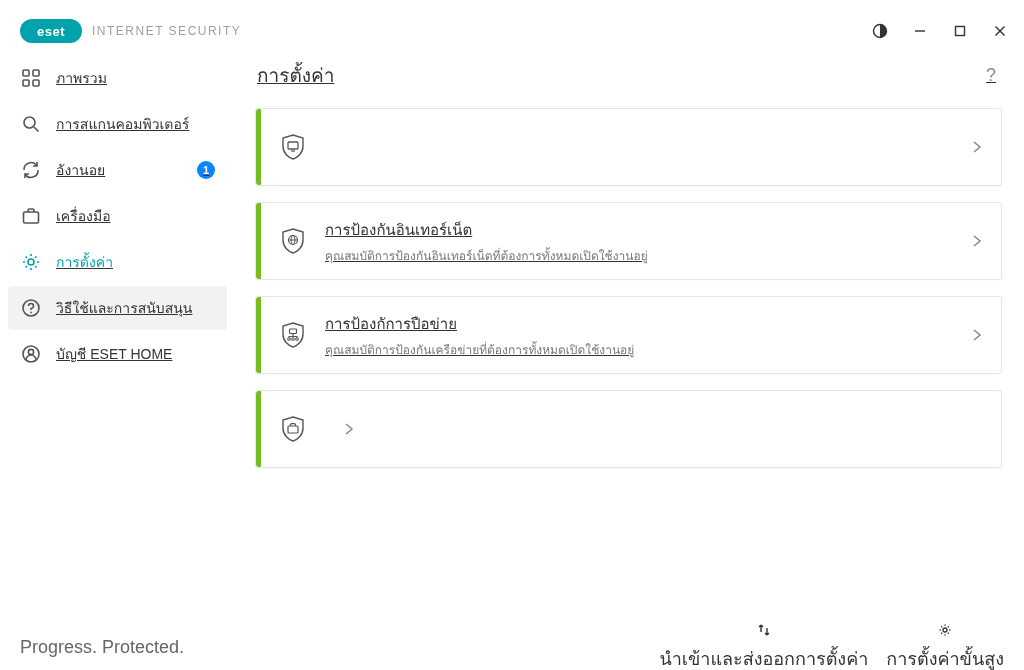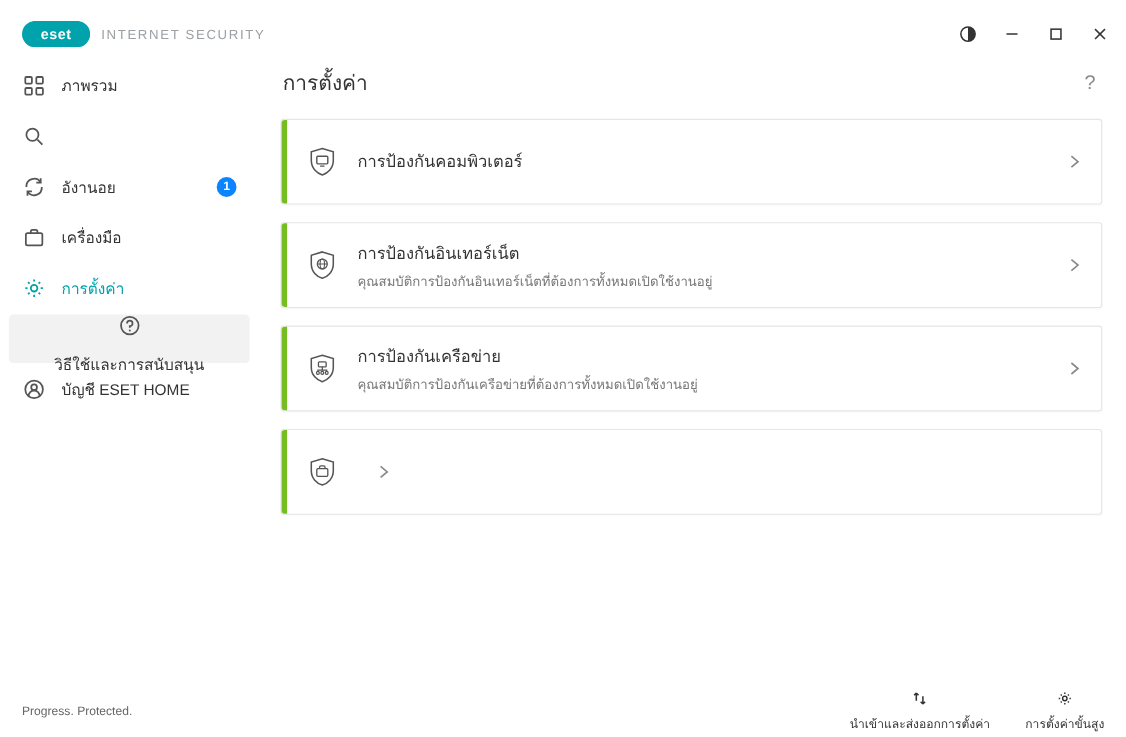--- a/index.html
+++ b/index.html
@@ -44,20 +44,21 @@
     width: 32px; height: 32px; display: flex; align-items: center; justify-content: center;
     color: #444;
   }
   .product-name { color: var(--title-gray); letter-spacing: 1.5px; font-size: 12px; }
 
   
   .body {
     display: flex;
     flex: 1;
     min-height: 0;
+    text-decoration: underline;
   }
   .sidebar {
     width: 235px;
     padding: 8px 8px 8px 8px;
     display: flex;
     flex-direction: column;
     gap: 2px;
   }
   .side-item {
     display: flex;
@@ -65,21 +66,21 @@
     height: 44px;
     padding: 0 12px;
     border-radius: 4px;
     gap: 14px;
     color: var(--text-dark);
     font-size: 14px;
   }
   .side-item .icon { width: 22px; height: 22px; display:flex; align-items:center; justify-content:center; color: var(--icon-gray);}
   .side-item.active { color: var(--accent); }
   .side-item.active .icon { color: var(--accent); }
-  .side-item.hovered { background: var(--sidebar-hover); flex-direction: column; }
+  .side-item.hovered { background: var(--sidebar-hover); }
   .side-badge {
     margin-left: auto;
     width: 18px; height: 18px;
     border-radius: 50%;
     background: #0a84ff;
     color: white;
     font-size: 11px;
     display: flex; align-items: center; justify-content: center;
     font-weight: bold;
   }
@@ -133,23 +134,23 @@
   .card .card-title { font-size: 15px; color: var(--text-dark); }
   .card .card-desc { font-size: 12px; color: var(--text-light); }
   .card .chevron { width: 48px; display:flex; align-items:center; justify-content:center; color:#888; }
 
   
   .footer {
     height: 46px;
     display: flex;
     align-items: center;
     padding: 0 20px;
-    font-size: 11px;
+    font-size: 18px;
     color: #666;
-    gap: 32px;
+    gap: 18px;
   }
   .footer .spacer { flex: 1; }
   .footer-link {
     display: flex; align-items: center; gap: 6px;
     color: #333;
     flex-direction: column;
   }
   .footer-link .icon { width: 16px; height: 16px; display:flex; align-items:center; justify-content:center; color:#333;}
   svg { display:block; }
 </style>
@@ -207,20 +208,21 @@
       <span>ภาพรวม</span>
     </div>
 
     <div class="side-item">
       <span class="icon">
         <svg width="20" height="20" viewBox="0 0 20 20">
             <circle cx="8.5" cy="8.5" r="5.5" fill="none" stroke="currentColor" stroke-width="1.6"></circle>
             <line x1="13" y1="13" x2="17.5" y2="17.5" stroke="currentColor" stroke-width="1.6"></line>
           </svg>
       </span>
+      <span>การสแกนคอมพิวเตอร์</span>
     </div>
 
     <div class="side-item">
       <span class="icon">
         <svg width="20" height="20" viewBox="0 0 20 20">
             <path d="M3 10 A7 7 0 0 1 16 6" fill="none" stroke="currentColor" stroke-width="1.6"></path>
             <polyline points="16,2 16,6 12,6" fill="none" stroke="currentColor" stroke-width="1.6"></polyline>
             <path d="M17 10 A7 7 0 0 1 4 14" fill="none" stroke="currentColor" stroke-width="1.6"></path>
             <polyline points="4,18 4,14 8,14" fill="none" stroke="currentColor" stroke-width="1.6"></polyline>
           </svg>
@@ -287,21 +289,20 @@
       <div class="card">
         <div class="stripe"></div>
         <div class="card-icon">
           <svg width="30" height="30" viewBox="0 0 30 30">
               <path d="M15 3 L25 6 V14 C25 21 20 25.5 15 27 C10 25.5 5 21 5 14 V6 Z" fill="none" stroke="currentColor" stroke-width="1.4"></path>
               <rect x="10" y="10" width="10" height="7" rx="1" fill="none" stroke="currentColor" stroke-width="1.3"></rect>
               <line x1="13" y1="19" x2="17" y2="19" stroke="currentColor" stroke-width="1.3"></line>
             </svg>
         </div>
         <div class="card-text">
-          <div class="card-title">การป้องกันคอมพิวเตอร์</div>
         </div>
         <div class="chevron">
           <svg width="14" height="14" viewBox="0 0 14 14">
               <polyline points="4,2 10,7 4,12" fill="none" stroke="currentColor" stroke-width="1.5"></polyline>
             </svg>
         </div>
       </div>
 
       <div class="card">
         <div class="stripe"></div>
@@ -331,21 +332,21 @@
               <path d="M15 3 L25 6 V14 C25 21 20 25.5 15 27 C10 25.5 5 21 5 14 V6 Z" fill="none" stroke="currentColor" stroke-width="1.4"></path>
               <rect x="11.5" y="9" width="7" height="4.5" rx="0.8" fill="none" stroke="currentColor" stroke-width="1.2"></rect>
               <line x1="15" y1="13.5" x2="15" y2="16.5" stroke="currentColor" stroke-width="1.2"></line>
               <circle cx="11" cy="19" r="1.3" fill="none" stroke="currentColor" stroke-width="1.1"></circle>
               <circle cx="15" cy="19" r="1.3" fill="none" stroke="currentColor" stroke-width="1.1"></circle>
               <circle cx="19" cy="19" r="1.3" fill="none" stroke="currentColor" stroke-width="1.1"></circle>
               <path d="M11 17.7 V16.5 H19 V17.7" fill="none" stroke="currentColor" stroke-width="1.1"></path>
             </svg>
         </div>
         <div class="card-text">
-          <div class="card-title">การป้องกันเครือข่าย</div>
+          <div class="card-title">การป้องกัการปือข่าย</div>
           <div class="card-desc">คุณสมบัติการป้องกันเครือข่ายที่ต้องการทั้งหมดเปิดใช้งานอยู่</div>
         </div>
         <div class="chevron">
           <svg width="14" height="14" viewBox="0 0 14 14">
               <polyline points="4,2 10,7 4,12" fill="none" stroke="currentColor" stroke-width="1.5"></polyline>
             </svg>
         </div>
       </div>
 
       <div class="card">

